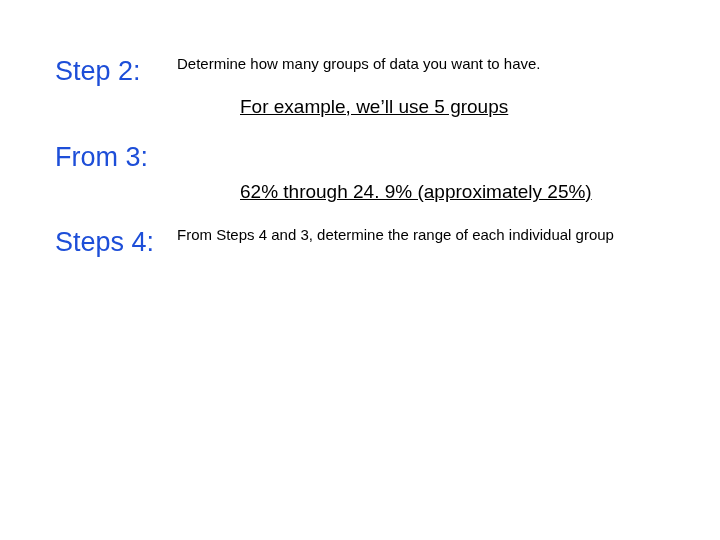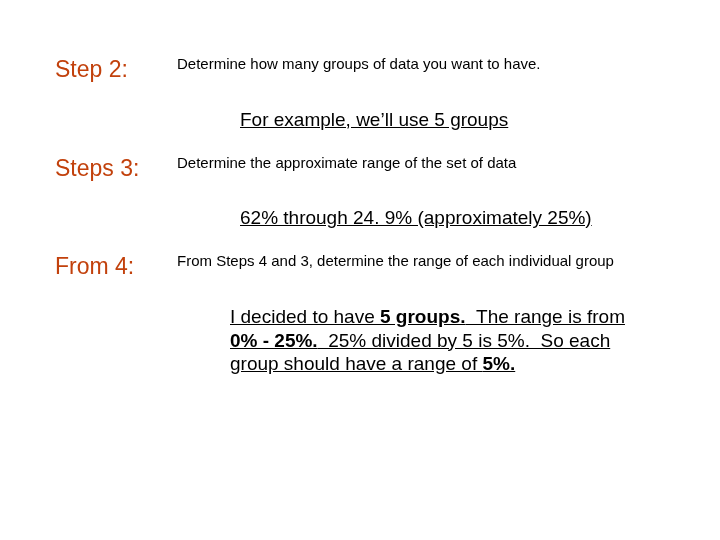--- a/index.html
+++ b/index.html
@@ -21,32 +21,32 @@
   .step {
     display: flex;
     flex-direction: column;
   }
   .step-row {
     display: flex;
     align-items: flex-start;
   }
   .step-label {
     flex: 0 0 122px;
-    font-size: 23px;
-    color: #c2410c;
+    font-size: 27px;
+    color: #1d4ed8;
     line-height: 1.25;
   }
   .step-body {
     flex: 1 1 auto;
     font-size: 15px;
     color: #000;
     line-height: 1.25;
   }
   .step-note {
-    margin-top: 24px;
+    margin-top: 6px;
     margin-left: 185px;
     font-size: 19px;
     line-height: 1.25;
     color: #000;
     text-decoration: underline;
   }
   .b { font-weight: bold; }
 </style>
 </head>
 <body>
@@ -56,27 +56,25 @@
   <div class="step">
     <div class="step-row">
       <div class="step-label">Step 2:</div>
       <div class="step-body">Determine how many groups of data you want to have.</div>
     </div>
     <div class="step-note">For example, we’ll use 5 groups</div>
   </div>
 
   <div class="step">
     <div class="step-row">
-      <div class="step-label">Steps 3:</div>
-      <div class="step-body">Determine the approximate range of the set of data</div>
+      <div class="step-label">From 3:</div>
     </div>
     <div class="step-note">62% through 24. 9% (approximately 25%)</div>
   </div>
 
   <div class="step">
     <div class="step-row">
-      <div class="step-label">From 4:</div>
+      <div class="step-label">Steps 4:</div>
       <div class="step-body">From Steps 4 and 3, determine the range of each individual group</div>
     </div>
-    <div class="step-note" style="margin-left:175px; max-width:420px;">I decided to have <span class="b">5 groups.</span> &nbsp;The range is from <span class="b">0% - 25%.</span> &nbsp;25% divided by 5 is 5%.&nbsp; So each group should have a range of <span class="b">5%.</span></div>
   </div>
 
 </div>
 
 </body></html>

